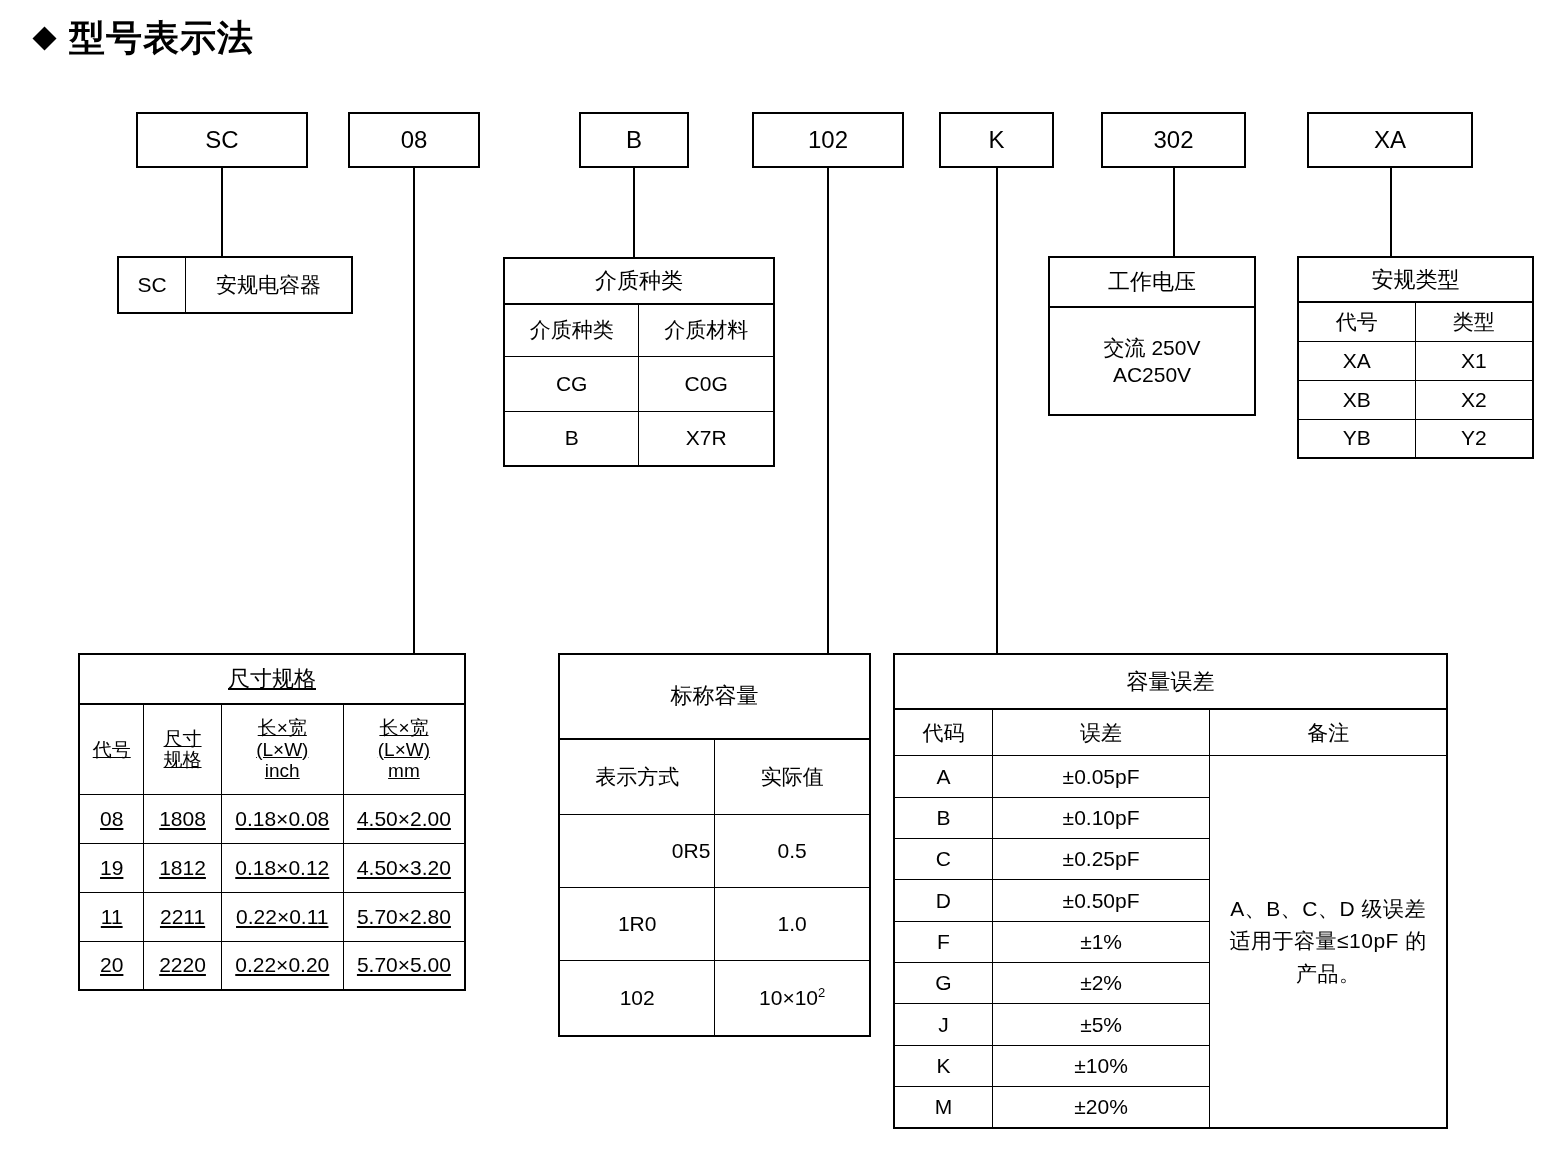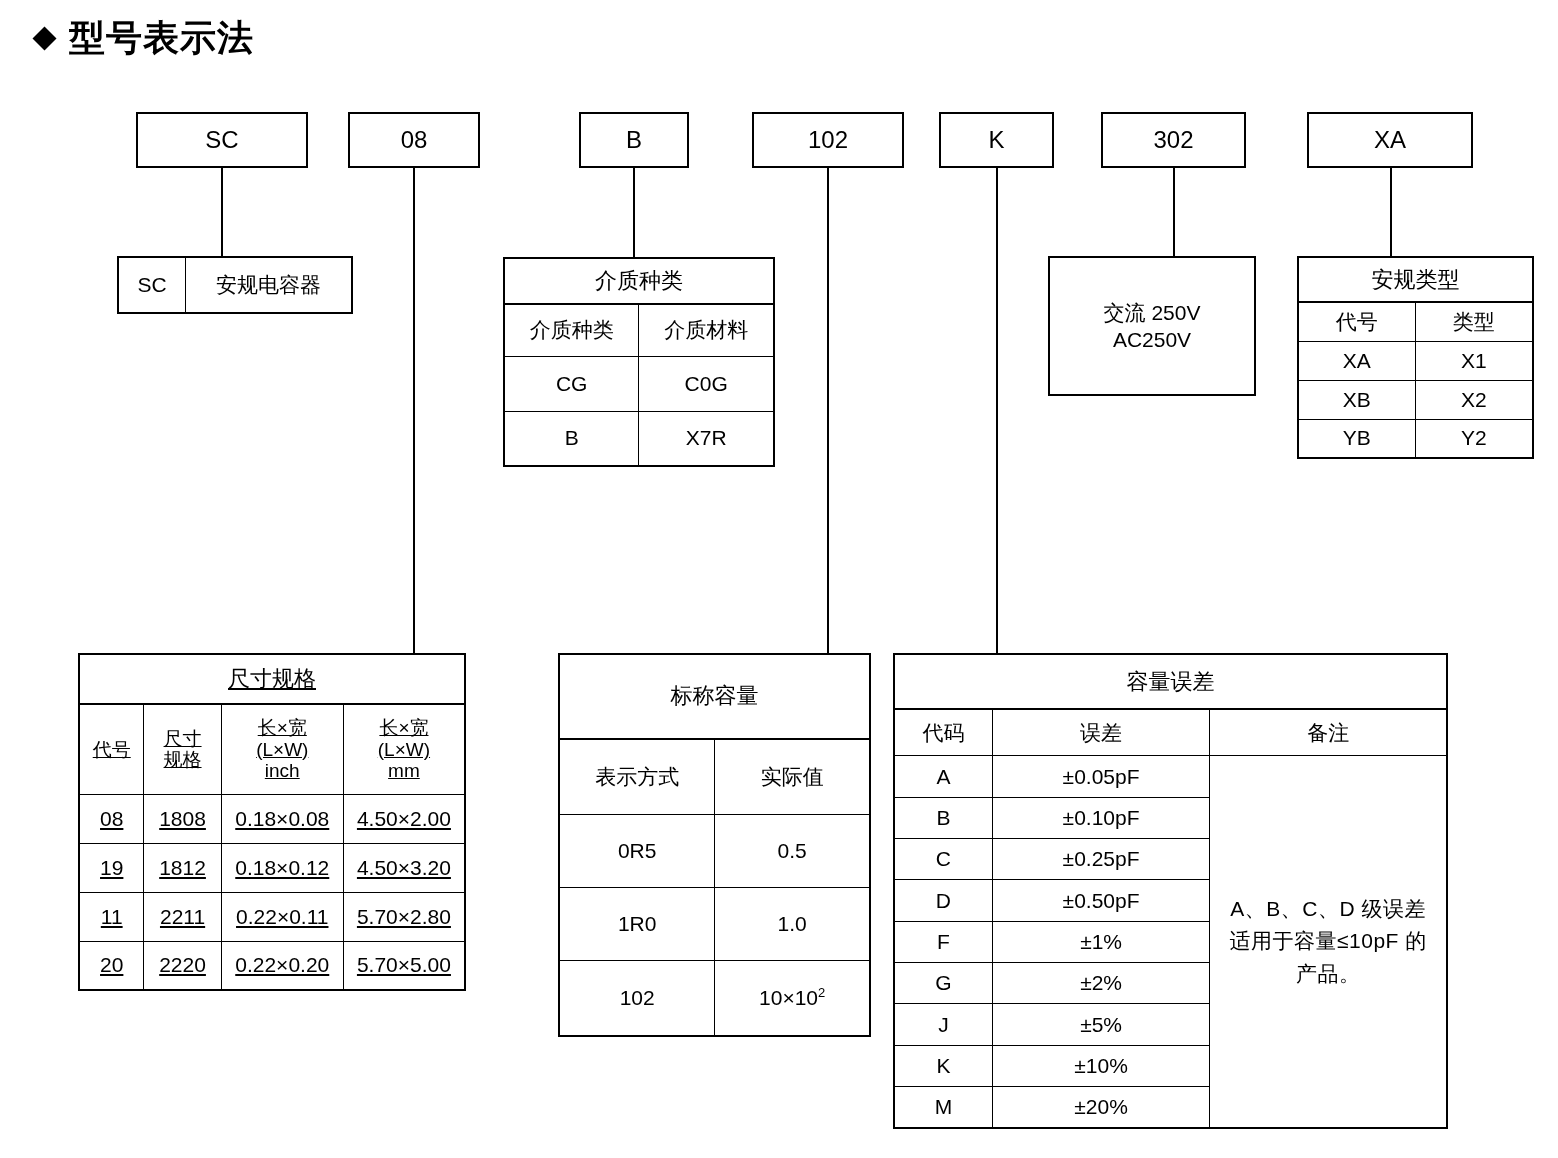--- a/index.html
+++ b/index.html
@@ -177,20 +177,23 @@
     </tr>
     <tr>
       <td style="height:55px;">B</td>
       <td style="height:55px;">X7R</td>
     </tr>
   </tbody>
     </table>
 
   <table class="tbl" style="left:1048px; top:256px; width:208px; height:140px;">
     <tbody>
+        <tr>
+      <td class="title" style="height:50px;">工作电压</td>
+    </tr>
     <tr>
       <td style="height:108px;">
         <div class="two-line">
           <div>交流 250V</div>
           <div>AC250V</div>
         </div>
       </td>
     </tr>
   </tbody>
     </table>
@@ -273,21 +276,21 @@
   <table class="tbl" style="left:558px; top:653px; width:313px; height:384px;">
     <tbody>
         <tr>
       <td class="title" colspan="2" style="height:56px;">标称容量</td>
     </tr>
     <tr>
       <td style="width:157px; height:50px;">表示方式</td>
       <td style="width:156px; height:50px;margin-top:29px;">实际值</td>
     </tr>
     <tr>
-      <td style="height:48px;">0R5</td>
+      <td style="height:48px;text-align:right;">0R5</td>
       <td style="height:48px;">0.5</td>
     </tr>
     <tr>
       <td style="height:48px;">1R0</td>
       <td style="height:48px;">1.0</td>
     </tr>
     <tr>
       <td style="height:50px;">102</td>
       <td style="height:50px;">
         <span>10×10</span><sup>2</sup>

